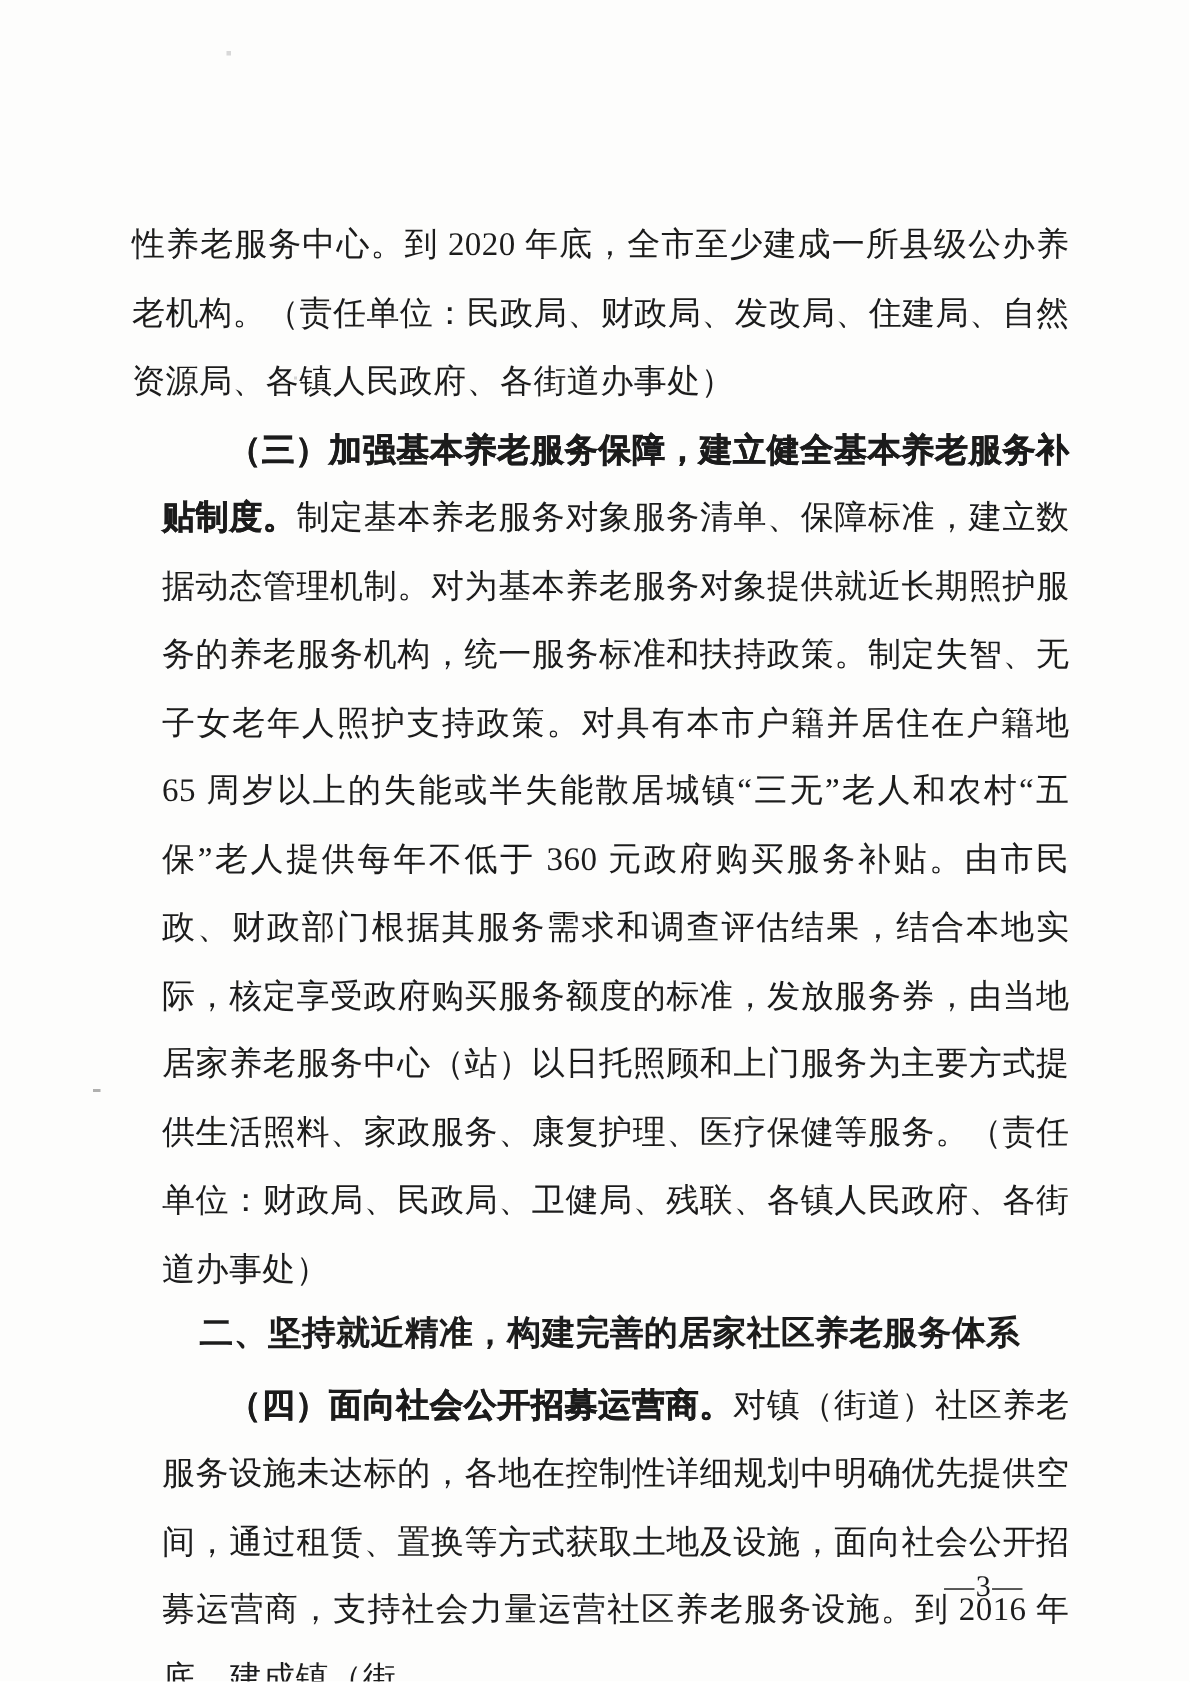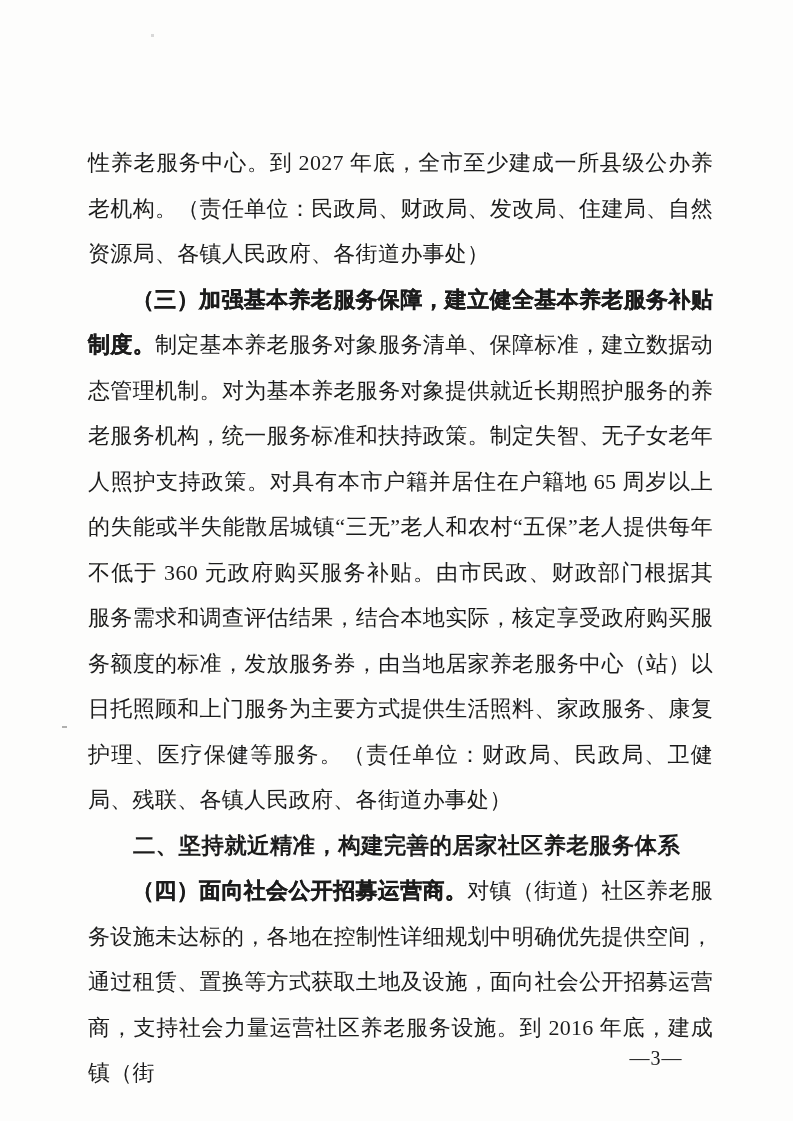--- a/index.html
+++ b/index.html
@@ -26,33 +26,33 @@
     width: 625px;
   }
   .body-para {
     margin: 0;
     font-size: 22px;
     line-height: 45.5px;
     letter-spacing: 0.3px;
     text-align: justify;
     text-justify: inter-character;
   }
-  .indent { text-indent: 2em; }
+  .indent { text-indent: 2em; margin-left: 20px; }
   .lead-bold {
     font-weight: bold;
     -webkit-text-stroke: 0.3px #1c1c1c;
   }
   .heading {
     margin: 0;
     font-size: 22.5px;
     line-height: 45.5px;
     letter-spacing: 0.3px;
     text-indent: 2em;
     font-weight: bold;
-    font-family: Liberation Serif, serif;
+    font-family: Liberation Mono, monospace;
     text-align: justify;
   }
   .page-number {
     position: absolute;
     left: 596px;
     top: 1046px;
     width: 120px;
     text-align: center;
     font-size: 20px;
     line-height: 24px;
@@ -71,21 +71,21 @@
 </style>
 </head>
 <body>
 
 <div class="sheet">
   <i class="speck s1"></i>
   <i class="speck s2"></i>
   <i class="speck s3"></i>
 
   <div class="content">
-    <p class="body-para">性养老服务中心。到 2027 年底，全市至少建成一所县级公办养老机构。（责任单位：民政局、财政局、发改局、住建局、自然资源局、各镇人民政府、各街道办事处）</p>
+    <p class="body-para">性养老服务中心。到 2020 年底，全市至少建成一所县级公办养老机构。（责任单位：民政局、财政局、发改局、住建局、自然资源局、各镇人民政府、各街道办事处）</p>
 
     <p class="body-para indent">
       <span class="lead-bold">（三）加强基本养老服务保障，建立健全基本养老服务补贴制度。</span><span>制定基本养老服务对象服务清单、保障标准，建立数据动态管理机制。对为基本养老服务对象提供就近长期照护服务的养老服务机构，统一服务标准和扶持政策。制定失智、无子女老年人照护支持政策。对具有本市户籍并居住在户籍地 65 周岁以上的失能或半失能散居城镇“三无”老人和农村“五保”老人提供每年不低于 360 元政府购买服务补贴。由市民政、财政部门根据其服务需求和调查评估结果，结合本地实际，核定享受政府购买服务额度的标准，发放服务券，由当地居家养老服务中心（站）以日托照顾和上门服务为主要方式提供生活照料、家政服务、康复护理、医疗保健等服务。（责任单位：财政局、民政局、卫健局、残联、各镇人民政府、各街道办事处）</span>
     </p>
 
     <p class="heading">二、坚持就近精准，构建完善的居家社区养老服务体系</p>
 
     <p class="body-para indent">
       <span class="lead-bold">（四）面向社会公开招募运营商。</span><span>对镇（街道）社区养老服务设施未达标的，各地在控制性详细规划中明确优先提供空间，通过租赁、置换等方式获取土地及设施，面向社会公开招募运营商，支持社会力量运营社区养老服务设施。到 2016 年底，建成镇（街</span>
     </p>

